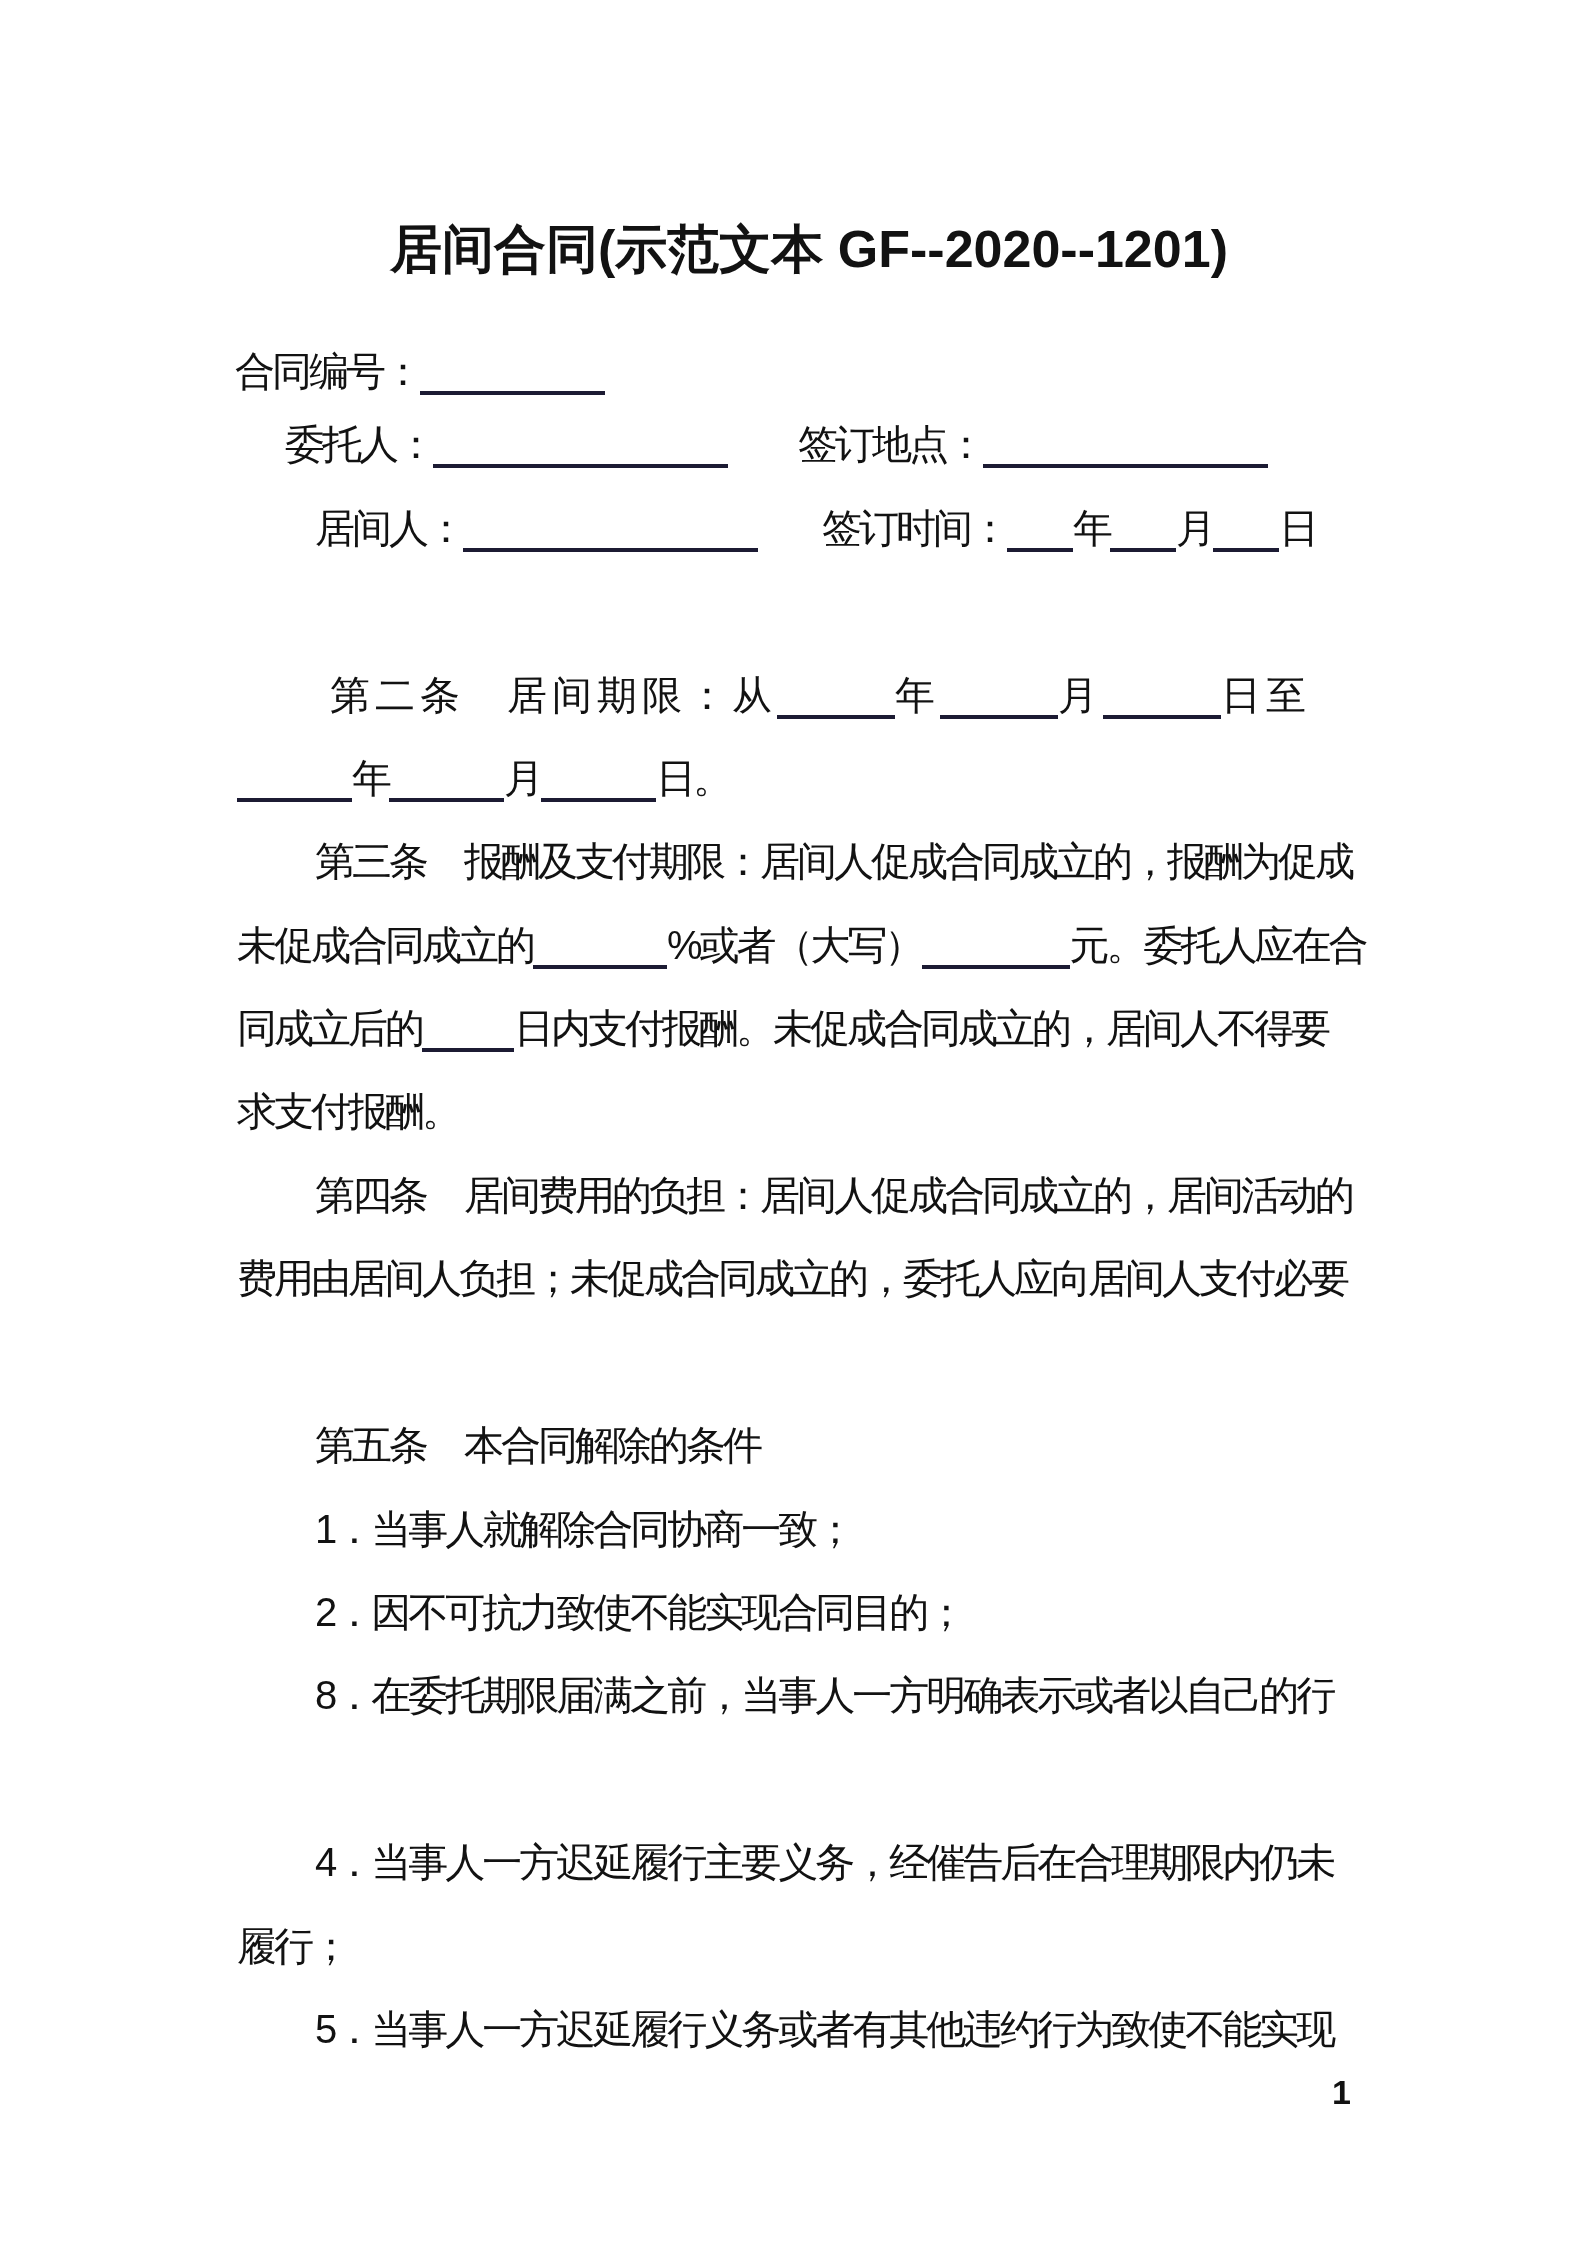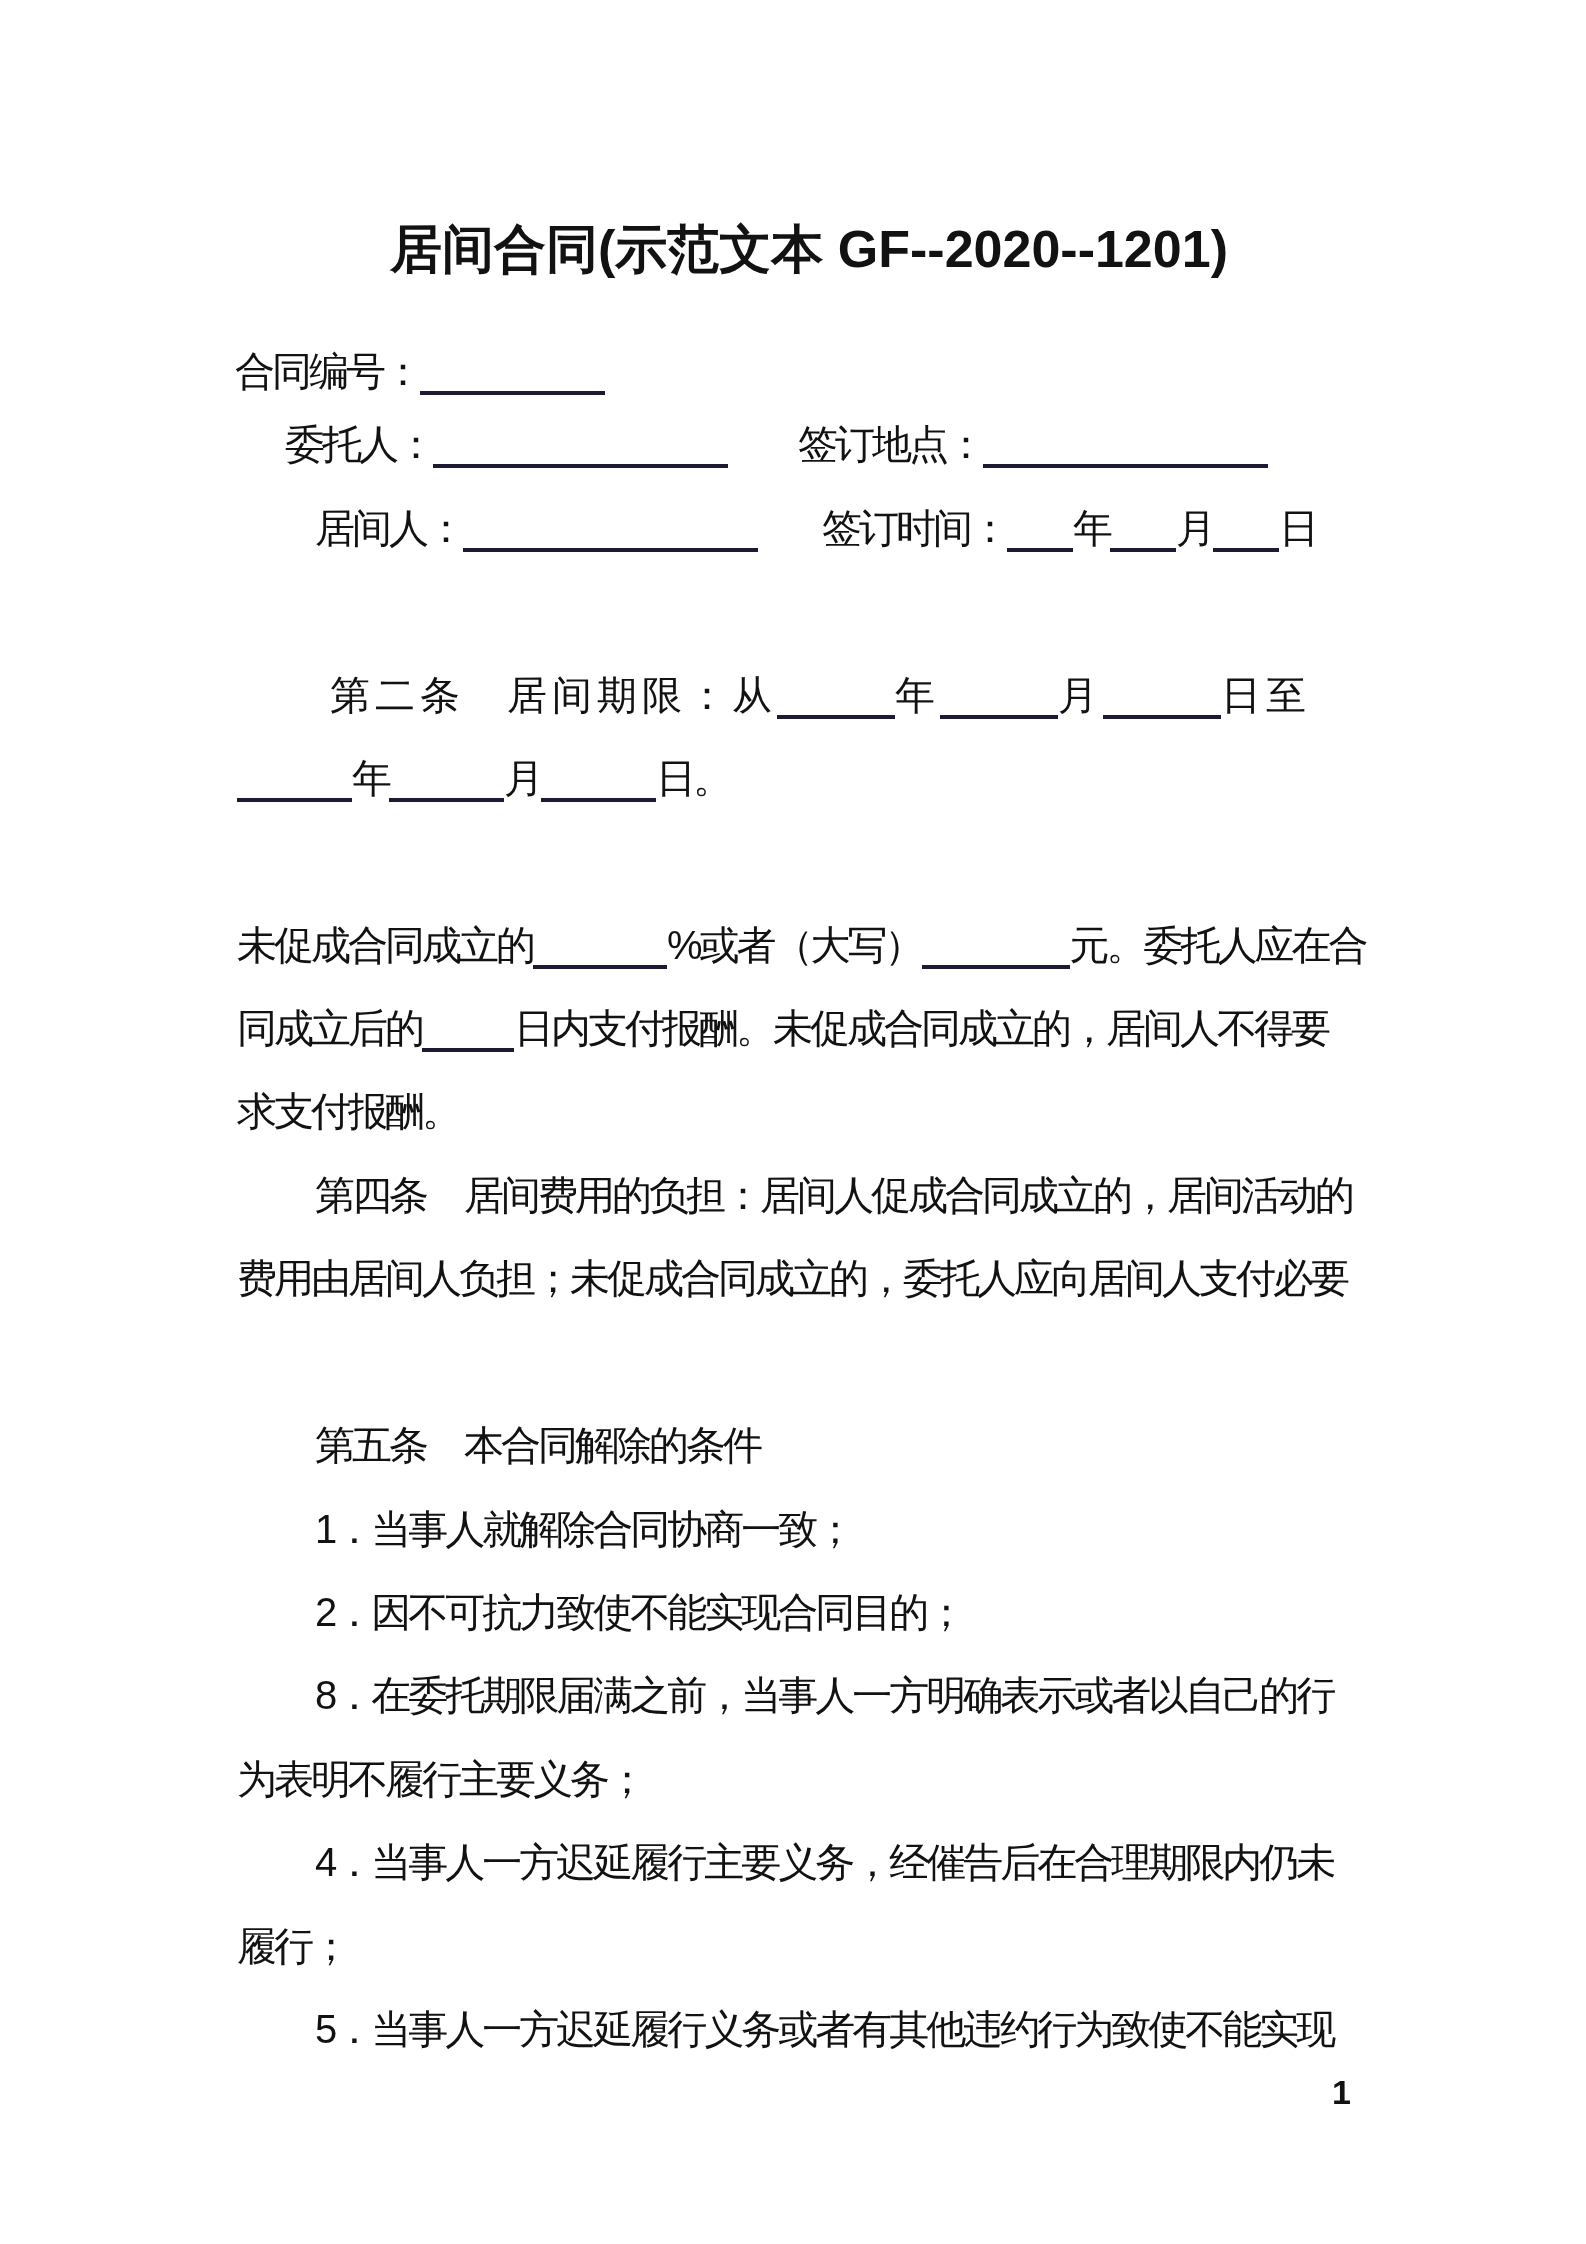--- a/index.html
+++ b/index.html
@@ -63,20 +63,23 @@
 
 
   <div class="line" style="top:748px;left:237px">
     <span class="blank" style="width:115px"></span><span>年</span><span class="blank" style="width:115px"></span><span>月</span><span class="blank" style="width:115px"></span><span>日。</span>
   </div>
 
   <div class="line spread" style="top:665px;left:330px">
     <span class="num">第二条</span><span class="gap" style="width:42px"></span><span>居间期限：从</span><span class="blank" style="width:118px"></span><span>年</span><span class="blank" style="width:118px"></span><span>月</span><span class="blank" style="width:118px"></span><span>日至</span>
   </div>
 
+  <div class="line" style="top:831px;left:315px">
+    <span class="num">第三条</span><span class="gap" style="width:38px"></span><span>报酬及支付期限：居间人促成合同成立的，报酬为促成</span>
+  </div>
 
   <div class="line" style="top:915px;left:237px">
     <span>未促成合同成立的</span><span class="blank" style="width:134px"></span><span>%或者（大写）</span><span class="blank" style="width:148px"></span><span>元。委托人应在合</span>
   </div>
 
   <div class="line" style="top:998px;left:237px">
     <span>同成立后的</span><span class="blank" style="width:92px"></span><span>日内支付报酬。未促成合同成立的，居间人不得要</span>
   </div>
 
   <div class="line" style="top:1081px;left:237px">
@@ -101,23 +104,20 @@
   </div>
 
   <div class="line" style="top:1582px;left:315px">
     <span>2．因不可抗力致使不能实现合同目的；</span>
   </div>
 
   <div class="line" style="top:1665px;left:315px">
     <span>8．在委托期限届满之前，当事人一方明确表示或者以自己的行</span>
   </div>
 
-  <div class="line" style="top:1749px;left:237px">
-    <span>为表明不履行主要义务；</span>
-  </div>
 
   <div class="line" style="top:1832px;left:315px">
     <span>4．当事人一方迟延履行主要义务，经催告后在合理期限内仍未</span>
   </div>
 
   <div class="line" style="top:1916px;left:237px">
     <span>履行；</span>
   </div>
 
   <div class="line" style="top:1999px;left:315px">

